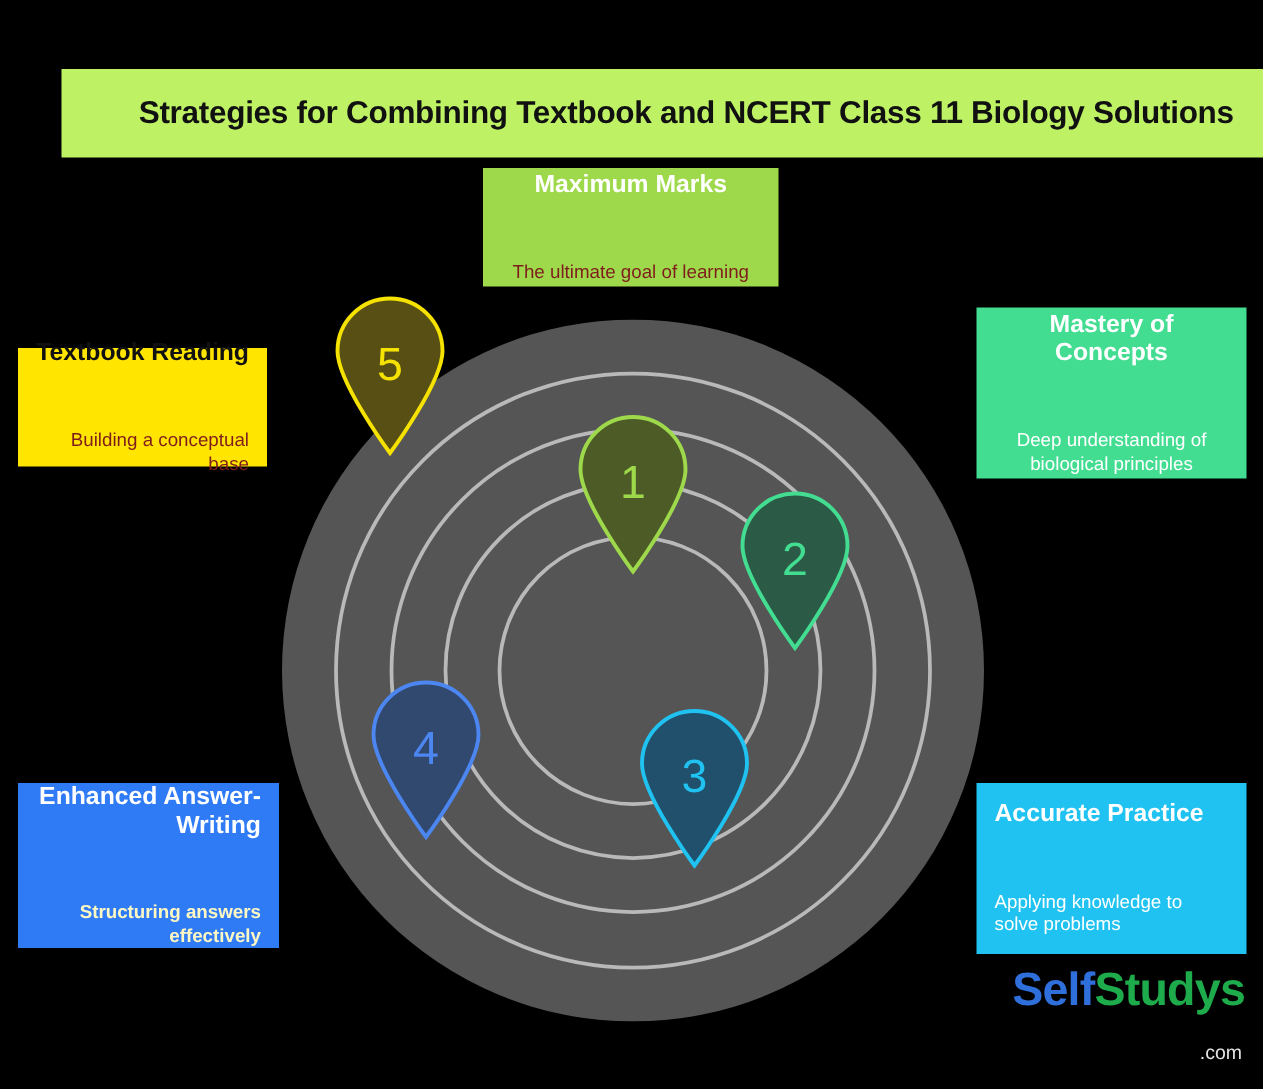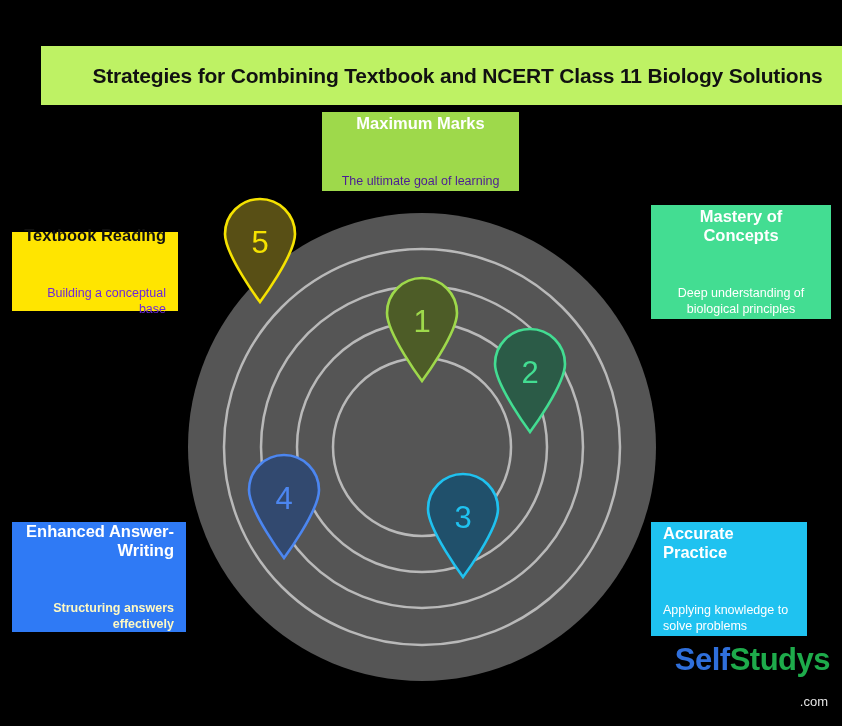--- a/index.html
+++ b/index.html
@@ -68,51 +68,51 @@
     line-height: 1.24;
   }
 
   .callout-maxmarks {
     left: 322px; top: 112px; width: 197px; height: 79px;
     background: #9ed94b;
     text-align: center;
     align-items: center;
   }
   .callout-maxmarks .c-title { color: #ffffff; }
-  .callout-maxmarks .c-sub { color: #4c1d95; }
+  .callout-maxmarks .c-sub { color: #7f1d1d; }
 
   .callout-textbook {
     left: 12px; top: 232px; width: 166px; height: 79px;
     background: #ffe500;
     text-align: right;
     align-items: flex-end;
   }
   .callout-textbook .c-title { color: #111111; }
-  .callout-textbook .c-sub { color: #6d28d9; }
+  .callout-textbook .c-sub { color: #7f1d1d; }
 
   .callout-mastery {
     left: 651px; top: 205px; width: 180px; height: 114px;
     background: #43dd92;
     text-align: center;
     align-items: flex-start;
   }
   .callout-mastery .c-title { color: #ffffff; }
   .callout-mastery .c-sub { color: #ffffff; }
 
   .callout-answer {
     left: 12px; top: 522px; width: 174px; height: 110px;
     background: #2f7af5;
     text-align: right;
     align-items: flex-end;
   }
   .callout-answer .c-title { color: #ffffff; }
   .callout-answer .c-sub { color: #fef9c3; font-weight: bold; }
 
   .callout-practice {
-    left: 651px; top: 522px; width: 156px; height: 114px;
+    left: 651px; top: 522px; width: 180px; height: 114px;
     background: #1fc2f0;
     text-align: left;
     align-items: flex-start;
   }
   .callout-practice .c-title { color: #ffffff; }
   .callout-practice .c-sub { color: #ffffff; }
 
   
   .logo {
     position: absolute;

